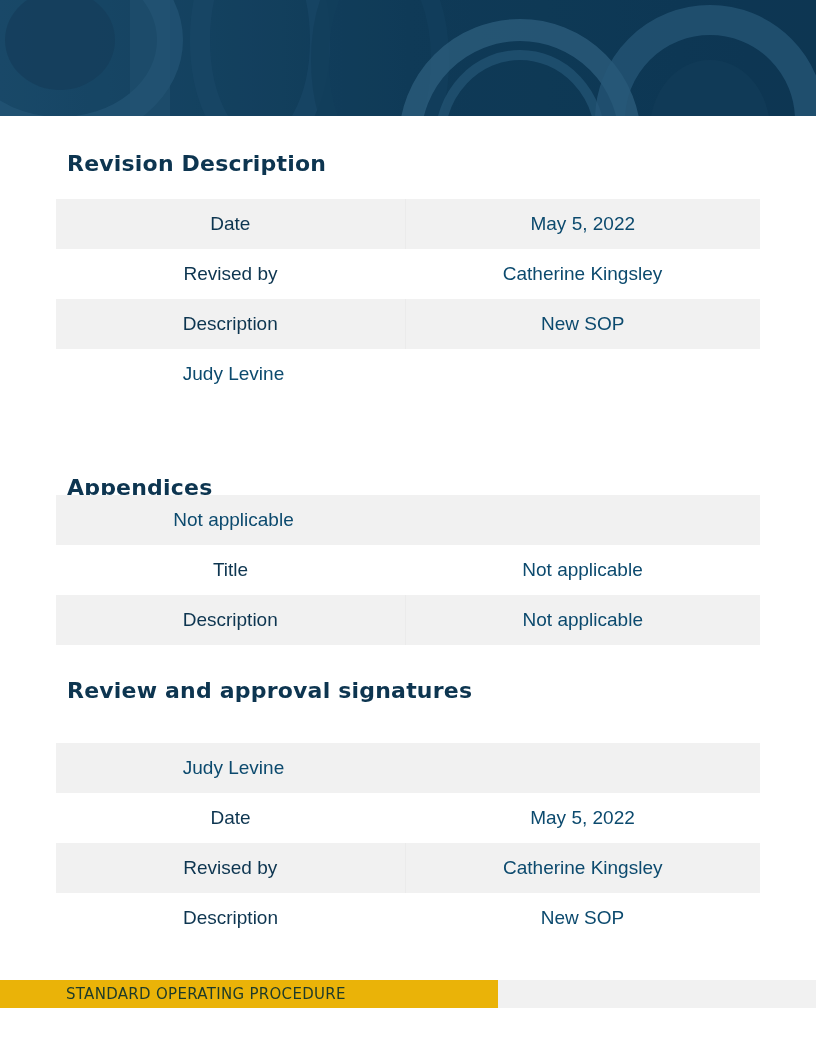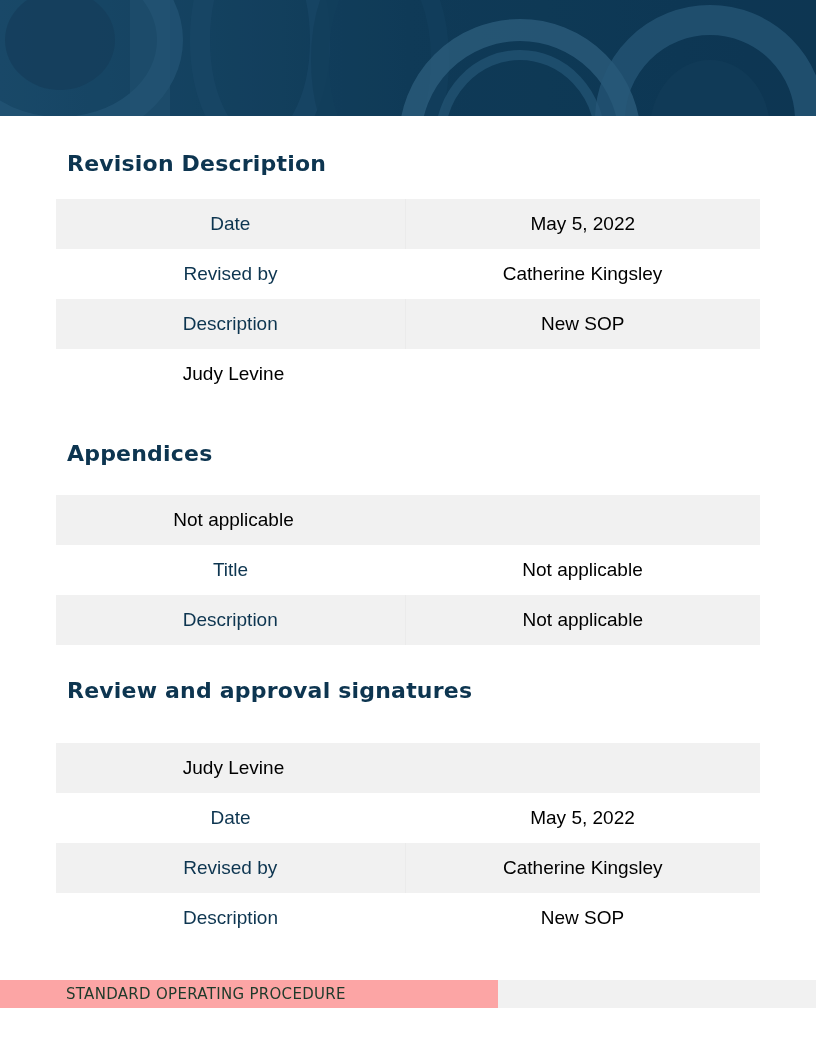--- a/index.html
+++ b/index.html
@@ -22,29 +22,29 @@
       position: absolute; left: 56px; width: 704px;
     }
     .row {
       display: flex; height: 50px; align-items: flex-start;
     }
     .row.shaded { background: #f1f1f1; }
     .cell {
       text-align: center; font-size: 19px; line-height: 50px; height: 50px;
     }
     .cell.label { width: 349px; color: #0d3550; }
-    .cell.value { width: 355px; color: #000000; }
+    .cell.value { width: 355px; color: #0c4a6e; }
     .row.shaded .cell.label { border-right: 1px solid #ebebeb; }
     .footer-bar {
       position: absolute; left: 0; top: 980px; width: 816px; height: 28px;
       background: #f1f1f1;
     }
     .footer-accent {
       position: absolute; left: 0; top: 0; width: 498px; height: 28px;
-      background: #fca5a5;
+      background: #eab308;
     }
     .footer-label {
       position: absolute; left: 66px; top: 0; line-height: 28px;
       font-family: "DejaVu Sans", sans-serif; font-size: 15px;
       color: #1d3a2a; letter-spacing: 0.3px;
     }
   </style>
 </head>
 <body>
 
@@ -83,21 +83,21 @@
   </div>
   <div class="row shaded">
     <div class="cell label">Description</div>
     <div class="cell value">New SOP</div>
   </div>
   <div class="row">
     <div class="cell value">Judy Levine</div>
   </div>
 </div>
 
-<h2 class="section-title" style="top:440px;">Appendices</h2>
+<h2 class="section-title" style="top:474px;">Appendices</h2>
 <div class="table" style="top:495px;">
   <div class="row shaded">
     <div class="cell value">Not applicable</div>
   </div>
   <div class="row">
     <div class="cell label">Title</div>
     <div class="cell value">Not applicable</div>
   </div>
   <div class="row shaded">
     <div class="cell label">Description</div>

